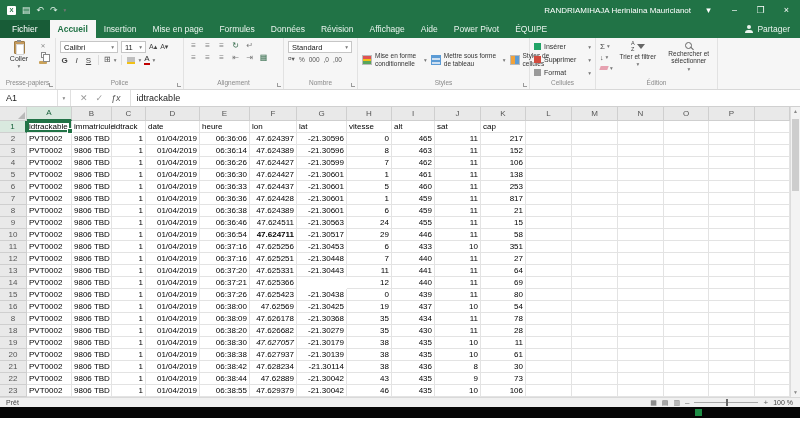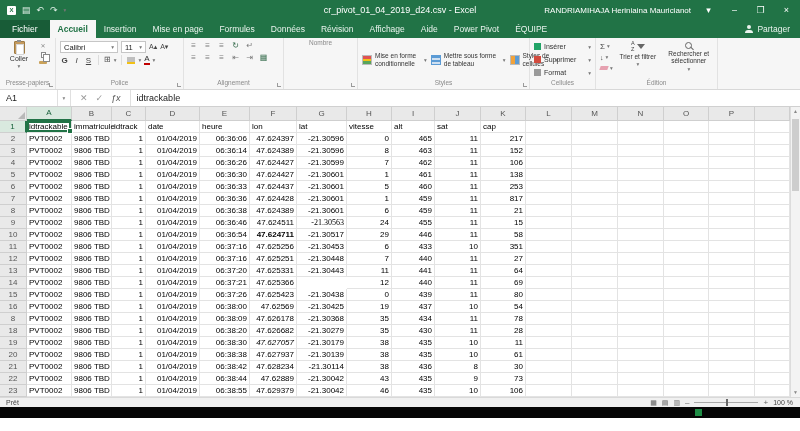--- a/index.html
+++ b/index.html
@@ -138,21 +138,20 @@
 <div class="app">
 
   <div class="titlebar">
     <div class="qat">
       <span class="xlicon">X</span>
       <span>▤</span>
       <span>↶</span>
       <span>↷</span>
       <span class="dd">▾</span>
     </div>
-    <div class="title">cr_pivot_01_04_2019_d24.csv - Excel</div>
     <div class="tbright">
       <span>RANDRIAMIHAJA Heriniaina Mauricianot</span>
       <span class="winbtn">▾</span>
       <span class="winbtn">–</span>
       <span class="winbtn">❐</span>
       <span class="winbtn">×</span>
     </div>
   </div>
 
   <div class="tabrow">
@@ -244,20 +243,35 @@
             <span class="alicon">⇥</span>
             <span class="alicon gr">▦</span>
           </div>
         </div>
       </div>
       <div class="rglabel">Alignement</div>
       <span class="dlg"></span>
     </div>
 
     <div class="rgroup" style="width:74px">
+      <div class="rgbody">
+        <div class="fontcol">
+          <div class="combo" style="width:64px">
+            <span>Standard</span>
+              <span class="dd">▾</span>
+          </div>
+          <div class="numicons">
+            <span>¤▾</span>
+            <span>%</span>
+            <span>000</span>
+            <span>,0</span>
+            <span>,00</span>
+          </div>
+        </div>
+      </div>
       <div class="rglabel">Nombre</div>
       <span class="dlg"></span>
     </div>
 
     <div class="rgroup" style="width:172px">
       <div class="rgbody" style="align-items:center;gap:4px">
         <div class="stybtn">
           <span class="cficon"></span>
           <span class="sbl" style="width:46px">Mise en forme conditionnelle</span>
           <span class="dd">▾</span>
@@ -531,21 +545,21 @@
           <div class="cell" style="width: 35px;"></div>
         </div>
         <div class="grow">
           <div class="rowh">9</div>
           <div class="cell txt" style="width: 45px;">PVT0002</div>
           <div class="cell txt" style="width: 40px;">9806 TBD</div>
           <div class="cell num" style="width: 34px;">1</div>
           <div class="cell num" style="width: 54px;">01/04/2019</div>
           <div class="cell num" style="width: 50px;">06:36:46</div>
           <div class="cell num" style="width: 47px;">47.624511</div>
-          <div class="cell num" style="width: 50px; font-family: Liberation Serif, serif;">-21.30563</div>
+          <div class="cell num" style="width: 50px;">-21.30563</div>
           <div class="cell num" style="width: 45px;">24</div>
           <div class="cell num" style="width: 43px;">455</div>
           <div class="cell num" style="width: 46px;">11</div>
           <div class="cell num" style="width: 45px;">15</div>
           <div class="cell" style="width: 46px;"></div>
           <div class="cell" style="width: 46px;"></div>
           <div class="cell" style="width: 46px;"></div>
           <div class="cell" style="width: 45px;"></div>
           <div class="cell" style="width: 46px;"></div>
           <div class="cell" style="width: 35px;"></div>

